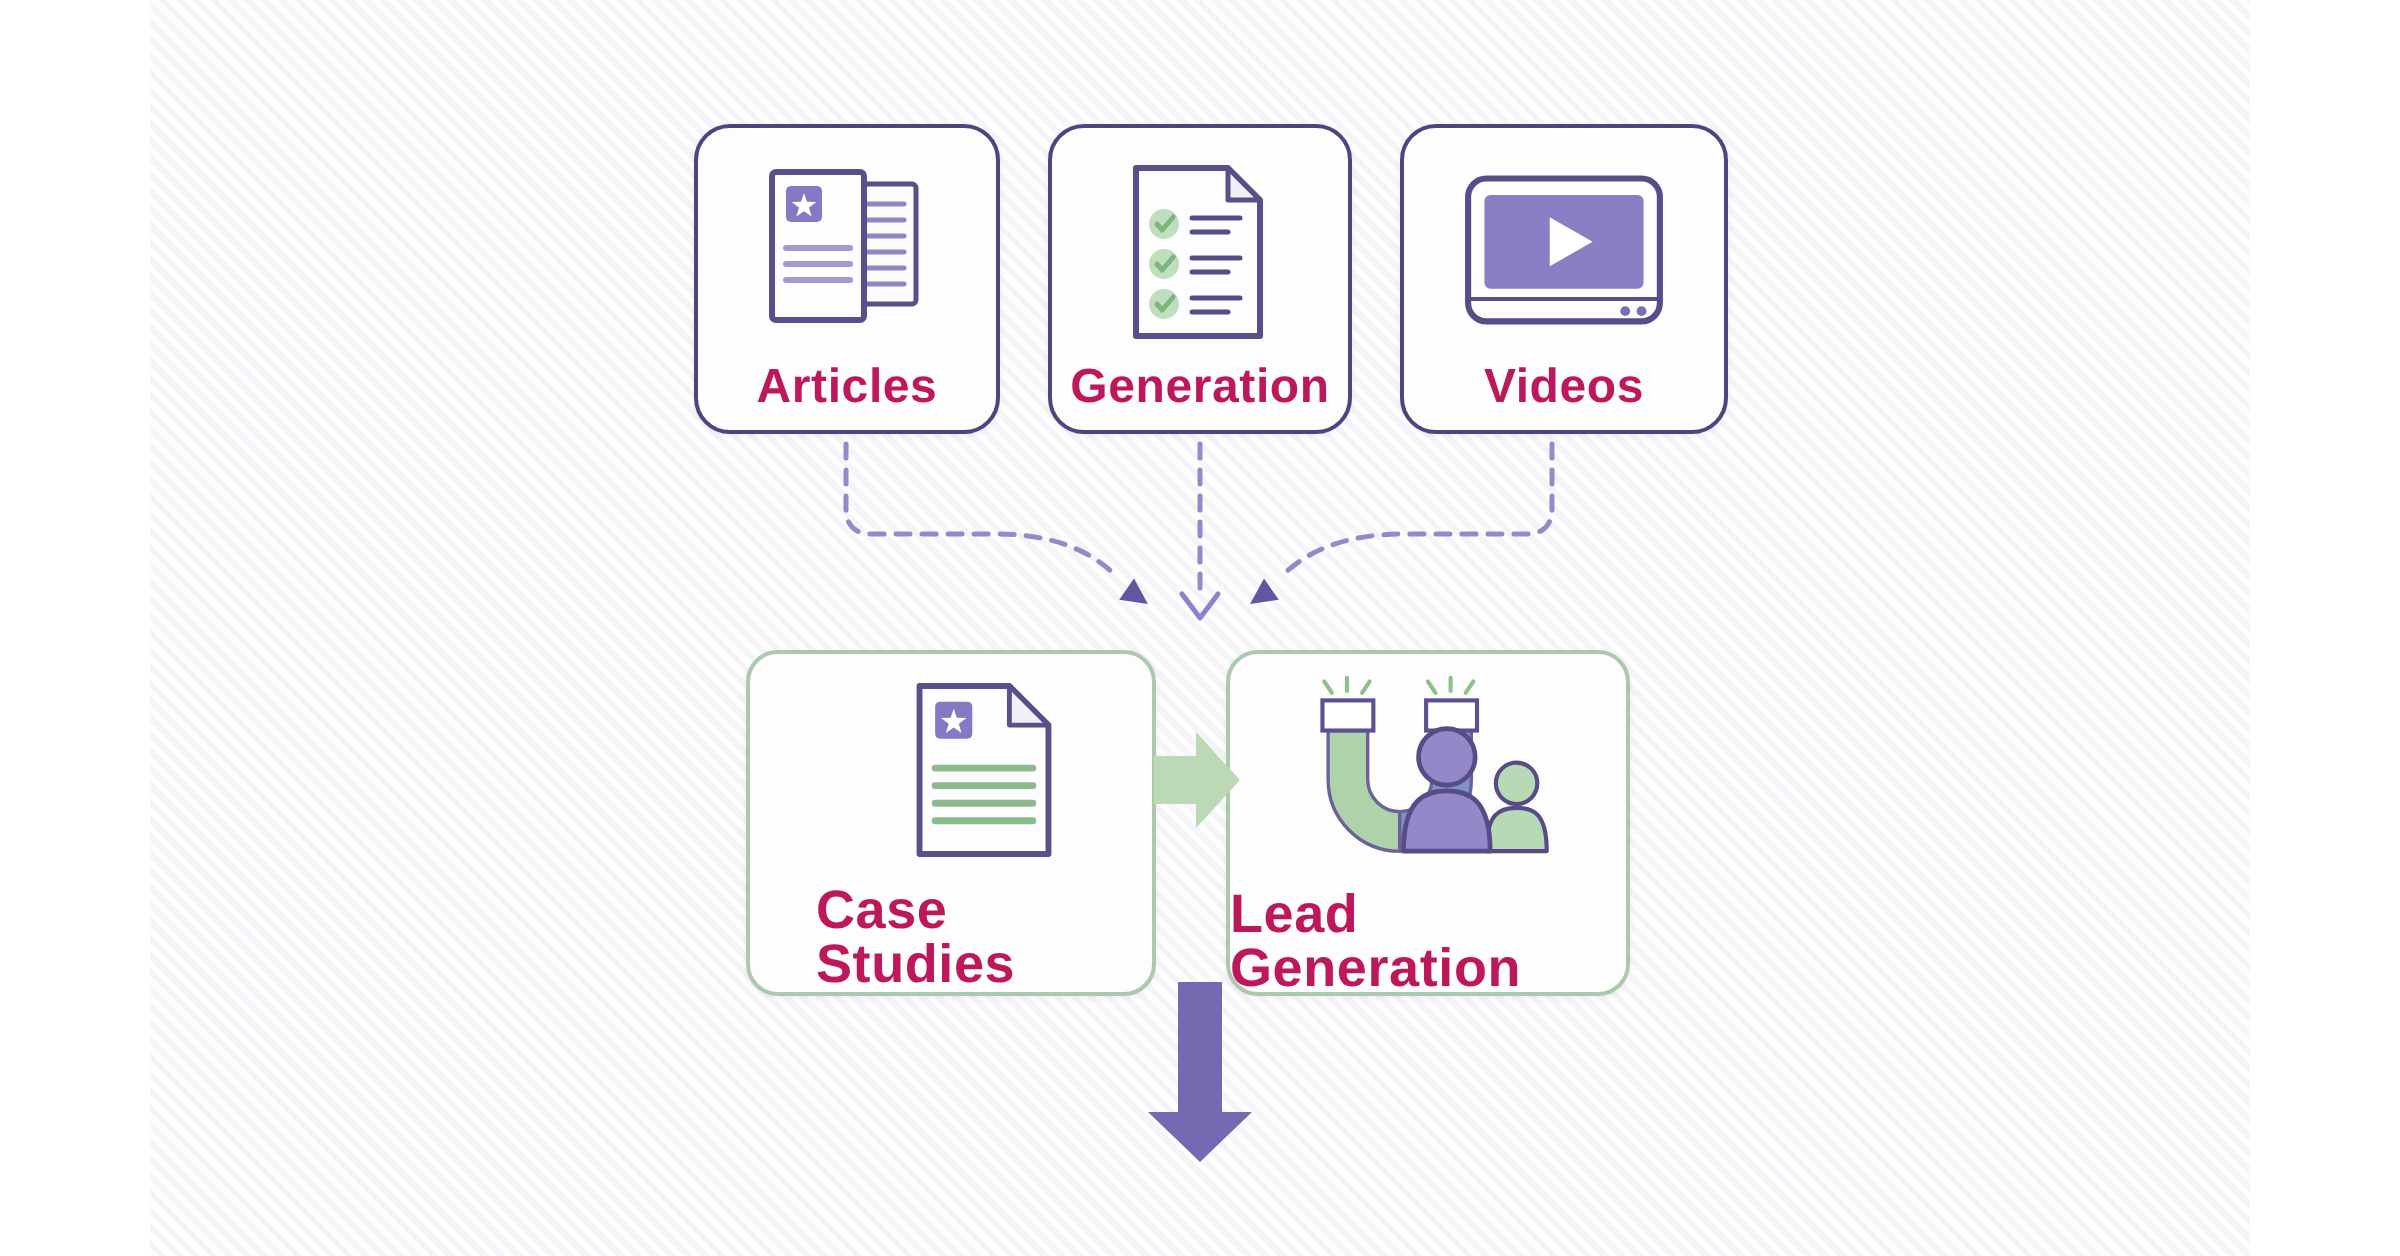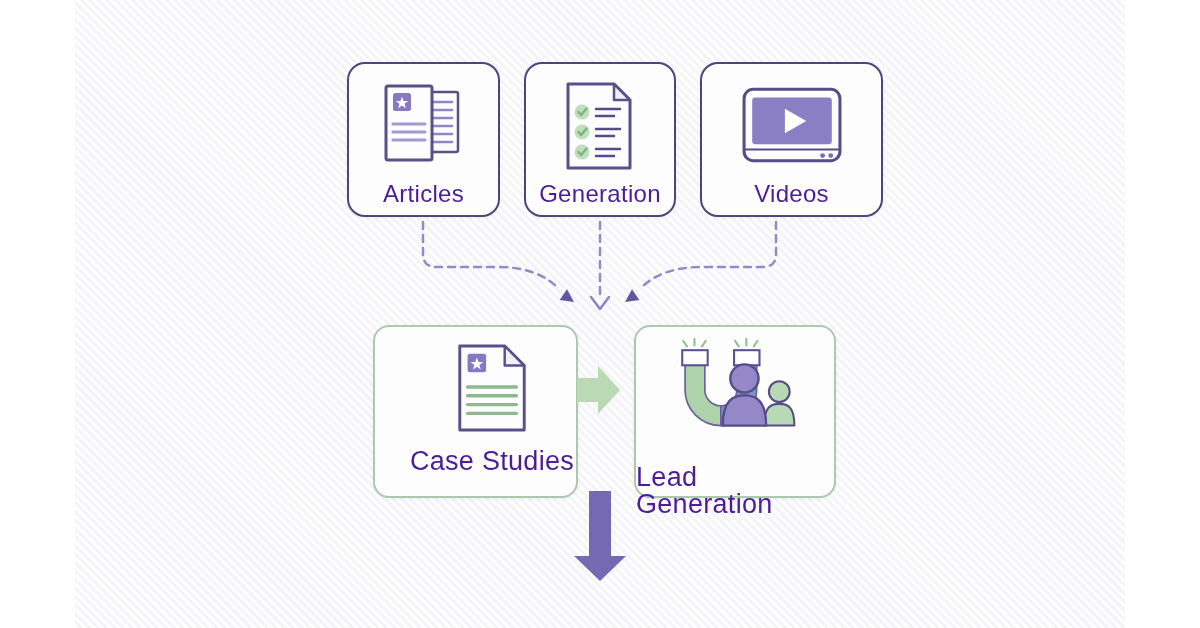--- a/index.html
+++ b/index.html
@@ -11,28 +11,28 @@
            background-image:repeating-linear-gradient(45deg,
              rgba(255,255,255,.85) 0 3px, rgba(240,240,247,.55) 3px 6px);}
   .card{position:absolute;background:#fdfdfe;display:flex;flex-direction:column;
         align-items:center;box-sizing:border-box;
         box-shadow:0 1px 3px rgba(80,70,130,0.07);}
   .card.top{top:62px;height:155px;border:2.5px solid #4e4480;border-radius:18px;}
   .card.bottom{top:325px;height:173px;border:2px solid #adc9ad;border-radius:16px;}
   .icon-wrap{display:flex;align-items:center;justify-content:center;}
   .card.top .icon-wrap{height:96px;margin-top:14px;}
   .card.bottom .icon-wrap{height:102px;margin-top:10px;}
-  .card-label{font-weight:400;color:#4c1d95;letter-spacing:.3px;line-height:1;}
+  .card-label{font-weight:700;color:#be185d;letter-spacing:.3px;line-height:1;}
   .card.top .card-label{font-size:24px;margin-top:8px;}
   .card.bottom .card-label{font-size:27px;margin-top:9px;}
   #articles-card{left:347px;width:153px;}
   #checklists-card{left:524px;width:152px;}
-  #videos-card{left:700px;width:183px;}
+  #videos-card{left:700px;width:164px;}
   #case-studies-card{left:373px;width:205px;padding-left:33px;}
-  #lead-generation-card{left:634px;width:202px;gap:20px;}
+  #lead-generation-card{left:613px;width:202px;}
   .overlay{position:absolute;left:0;top:0;pointer-events:none;}
 </style>
 </head>
 <body>
 
 <div class="stage">
   <div class="texture"></div>
 
   <div class="card top" id="articles-card">
     <div class="icon-wrap">

